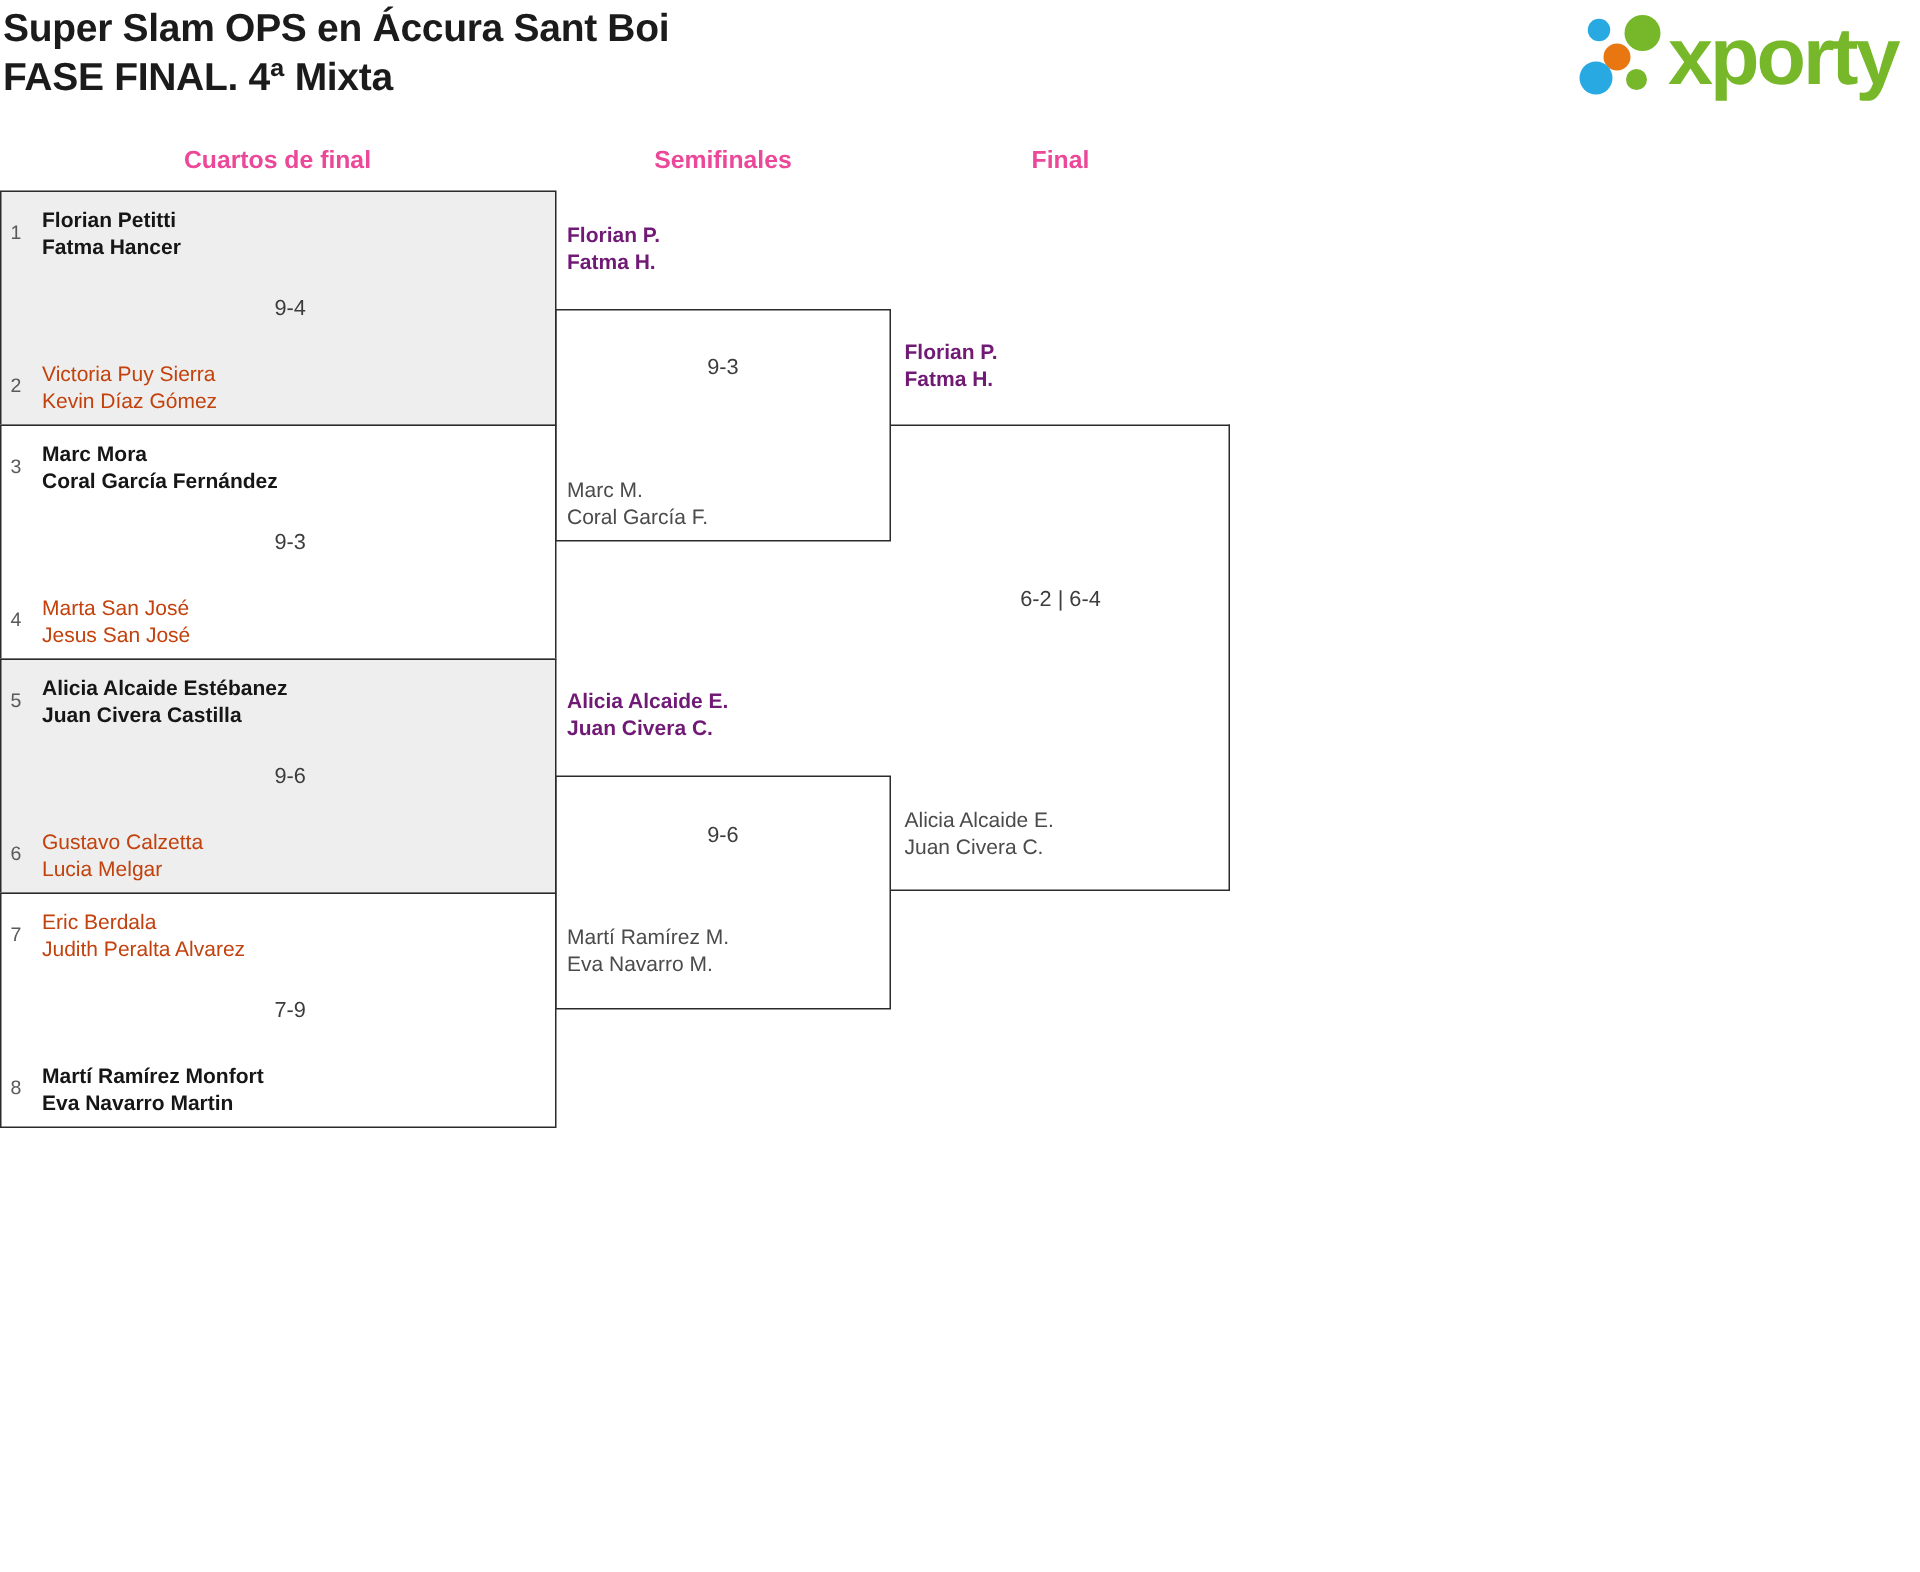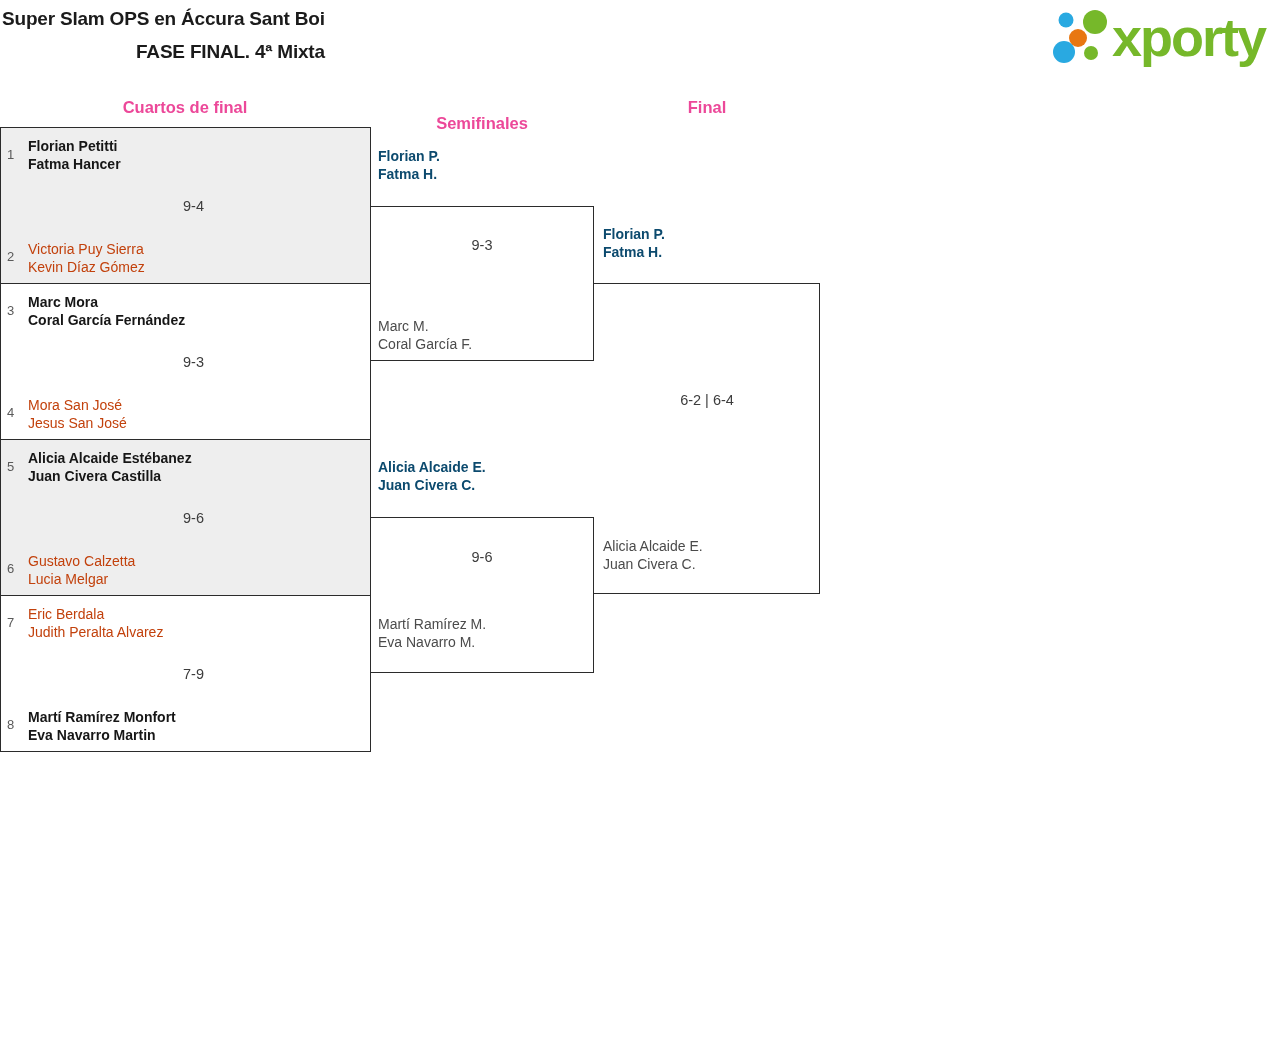--- a/index.html
+++ b/index.html
@@ -7,33 +7,33 @@
   body {
     font-family: "Liberation Sans", sans-serif;
     width: 1280px; height: 1048px;
     position: relative;
     color: #1b1b1b;
   }
   #stage { position: absolute; inset: 0; width: 1280px; height: 1048px; overflow: hidden; }
 
   .title {
     position: absolute; left: 2px; top: 2px;
-    font-size: 19px; font-weight: bold; line-height: 33px;
-    letter-spacing: -0.2px; color: #1b1b1b; white-space: nowrap; text-align: right;
+    font-size: 26px; font-weight: bold; line-height: 33px;
+    letter-spacing: -0.2px; color: #1b1b1b; white-space: nowrap;
   }
 
   .logo { position: absolute; left: 1048px; top: 4px; width: 226px; height: 66px; cursor: pointer; }
 
   .round-header {
     position: absolute; top: 97px; height: 20px;
     font-size: 16.5px; font-weight: bold; color: #ec4899;
     text-align: center; line-height: 20px;
   }
   #rh-0 { left: 0;     width: 370px; }
-  #rh-1 { left: 370px; width: 224px; margin-top: 16px; }
+  #rh-1 { left: 370px; width: 224px; }
   #rh-2 { left: 594px; width: 226px; }
 
   .qf-block {
     position: absolute; left: 0; width: 371px; height: 157px;
     border: 1px solid #2b2b2b;
   }
   .qf-block.shaded { background: #eeeeee; }
   .qf-block.plain  { background: #ffffff; }
   #qf-0 { top: 127px; } #qf-1 { top: 283px; } #qf-2 { top: 439px; } #qf-3 { top: 595px; }
 
@@ -59,21 +59,21 @@
 
   .sf-box {
     position: absolute; left: 370px; width: 224px; height: 155px;
     border: 1px solid #2b2b2b; background: transparent;
   }
   #sf-box-0 { top: 206px; }
   #sf-box-1 { top: 517px; height: 156px; }
 
   .free-team { position: absolute; font-size: 14px; line-height: 18px; }
   .free-team div { white-space: nowrap; }
-  .free-team.won  { font-weight: bold; color: #0c4a6e; }
+  .free-team.won  { font-weight: bold; color: #701a75; }
   .free-team.lost { font-weight: normal; color: #4b4b4b; }
 
   #sf0-winner { left: 378px; top: 147px; }
   #sf0-loser  { left: 378px; top: 317px; }
   #sf1-winner { left: 378px; top: 458px; }
   #sf1-loser  { left: 378px; top: 615px; }
 
   .free-score { position: absolute; text-align: center; font-size: 14.5px; color: #3c3c3c; }
   #sf0-score { left: 370px; width: 224px; top: 237px; }
   #sf1-score { left: 370px; width: 224px; top: 549px; }
@@ -129,21 +129,21 @@
 
   <div class="qf-block plain" id="qf-1">
     <div class="seed top">3</div>
     <div class="team top won">
       <div>Marc Mora</div>
       <div>Coral García Fernández</div>
     </div>
     <div class="score">9-3</div>
     <div class="seed bottom">4</div>
     <div class="team bottom lost">
-      <div>Mora San José</div>
+      <div>Marta San José</div>
       <div>Jesus San José</div>
     </div>
   </div>
 
   <div class="qf-block shaded" id="qf-2">
     <div class="seed top">5</div>
     <div class="team top won">
       <div>Alicia Alcaide Estébanez</div>
       <div>Juan Civera Castilla</div>
     </div>

